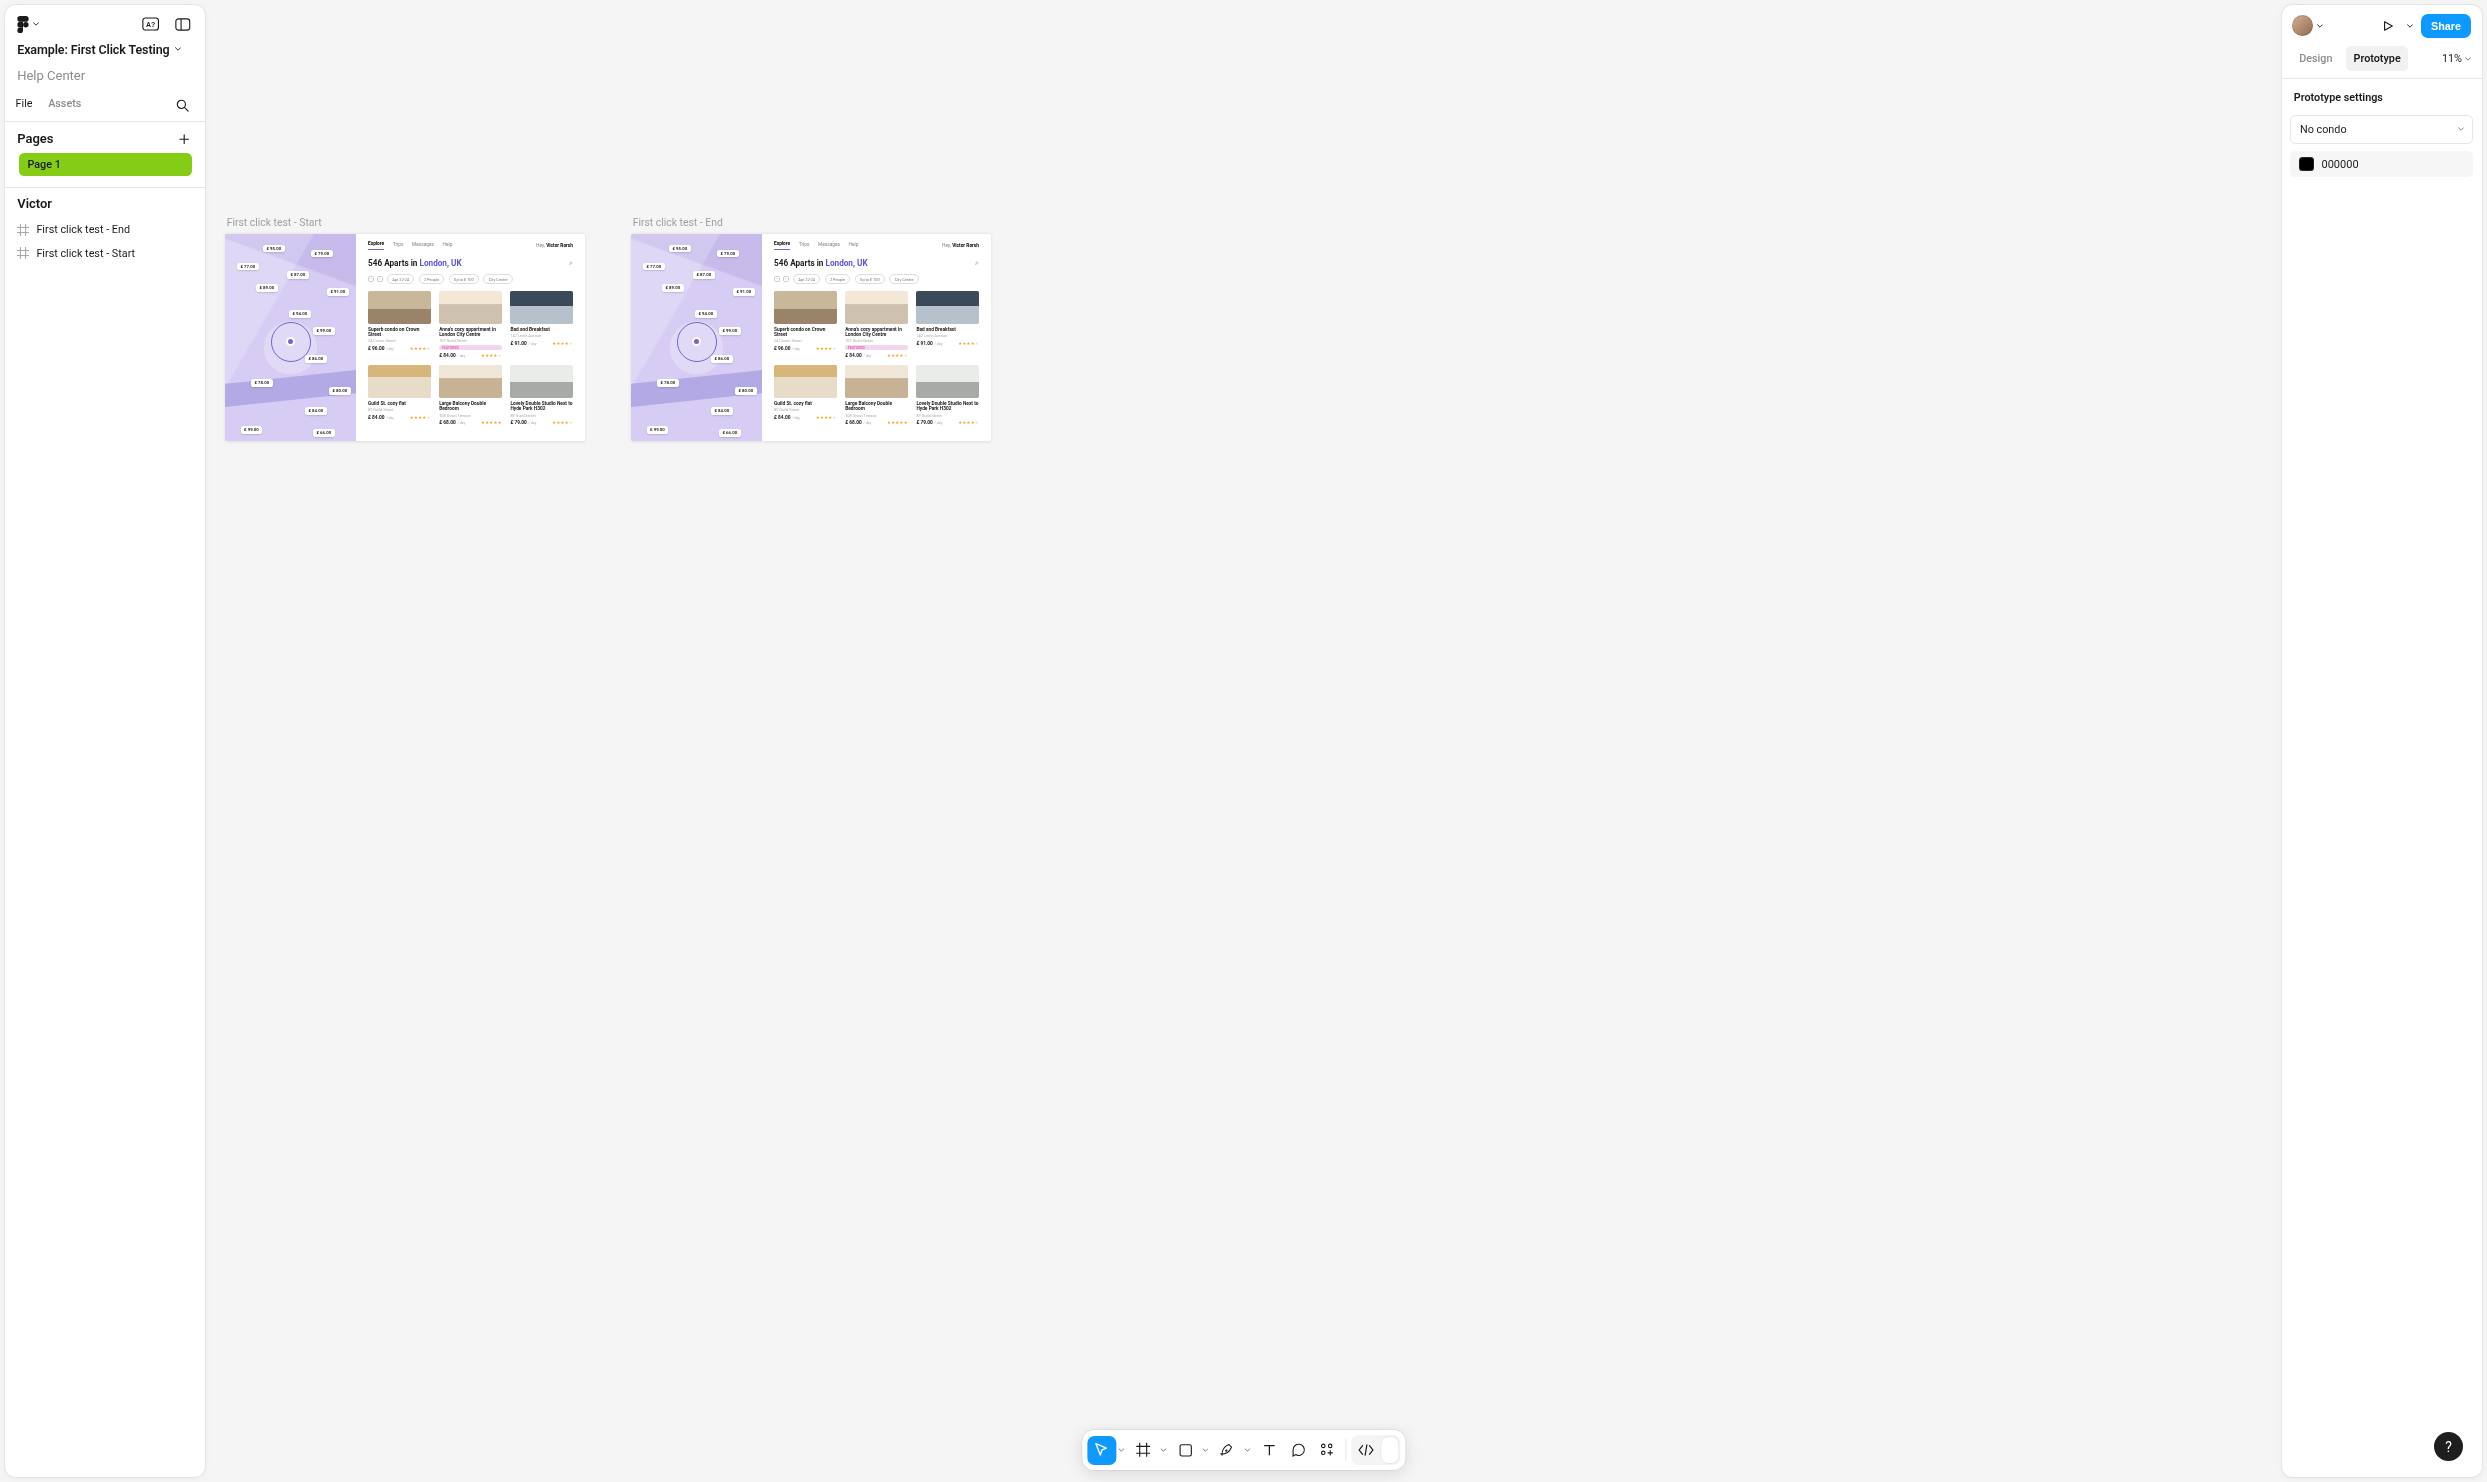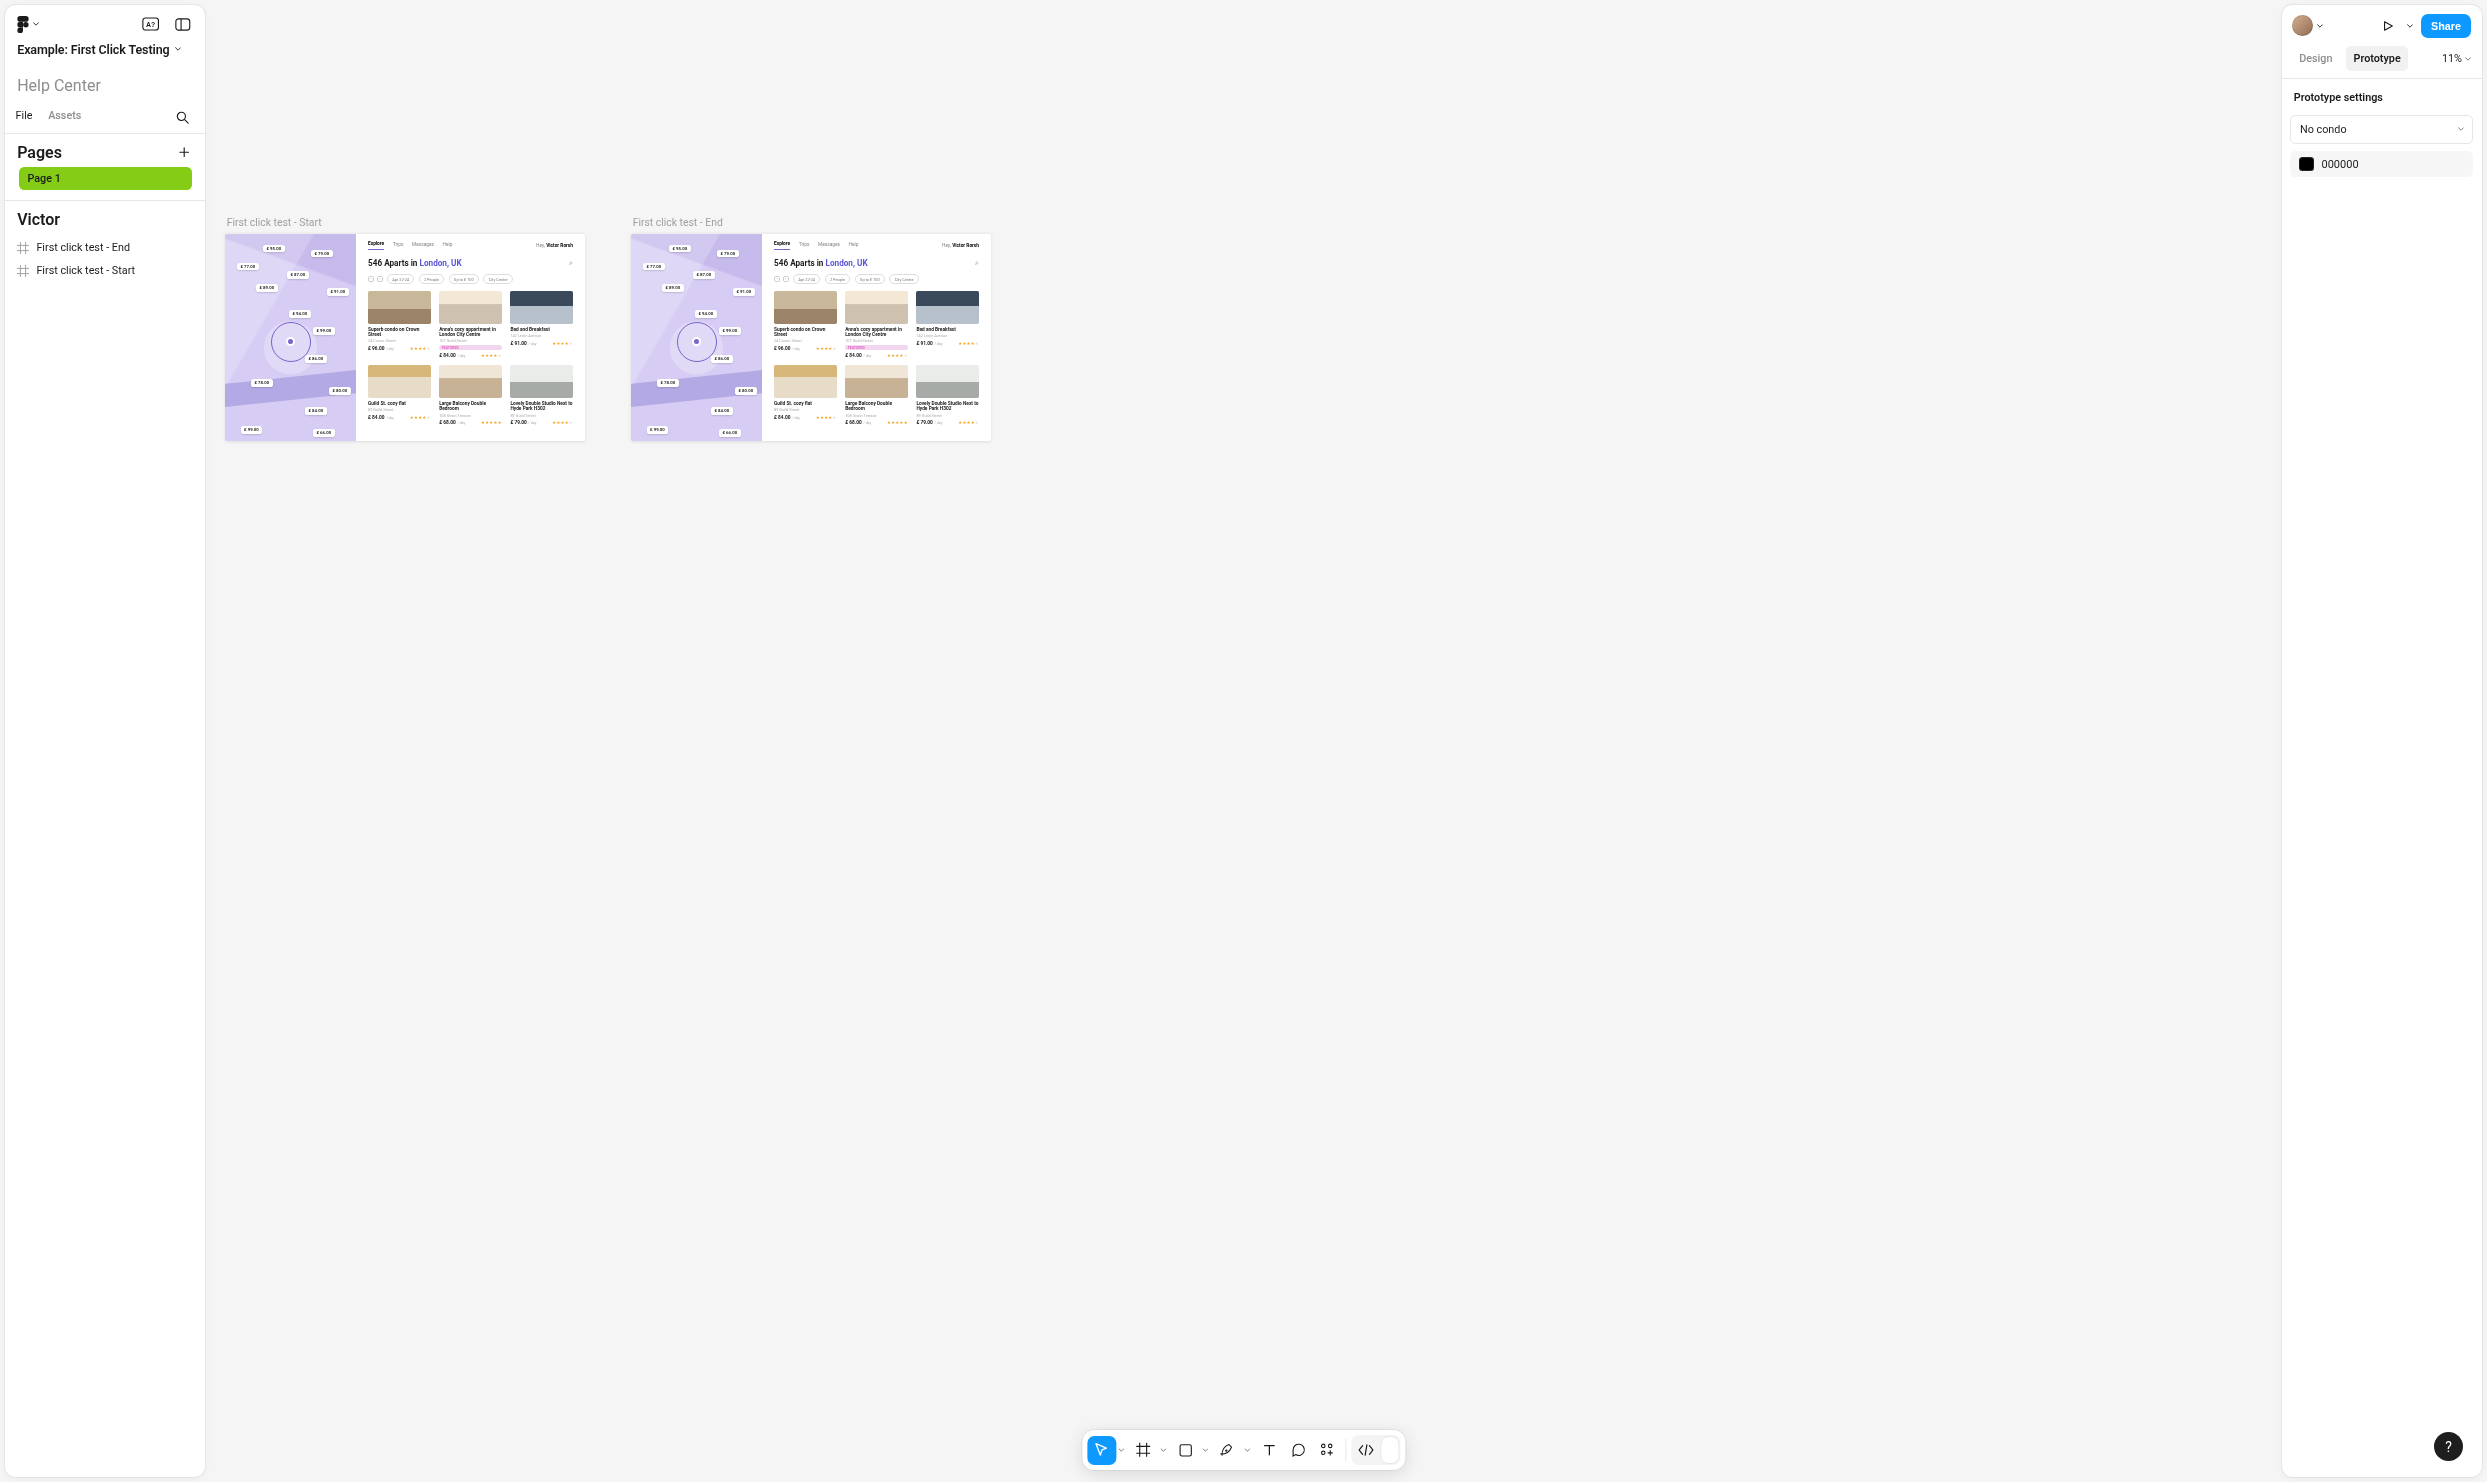--- a/index.html
+++ b/index.html
@@ -28,30 +28,30 @@
   .lp-top-left{display:flex;align-items:center;gap:5.2px}
   .figma-btn{display:flex;align-items:center;gap:3.5px;cursor:pointer;padding:1.7px;border-radius:5.2px}
   .figma-logo svg{display:block}
   .chev{width:6px;height:6px}
   .lp-top-right{display:flex;gap:8.6px}
   .square-icon-btn{width:24px;height:21px;display:flex;align-items:center;justify-content:center;border-radius:5.2px;cursor:pointer}
 
   .lp-title{padding:3.5px 12px 1.7px}
   .lp-title-row{display:flex;align-items:center;gap:5.2px}
   .lp-title-text{font-weight:600;font-size:12.5px;letter-spacing:-0.1px}
-  .lp-subtitle{font-size:16px;color:var(--muted);margin-top:19px}
+  .lp-subtitle{font-size:13px;color:var(--muted);margin-top:11px}
 
   .lp-tabs{display:flex;align-items:center;padding:10.4px 10.4px 0 10.4px;gap:15.6px;position:relative}
   .lp-tab{font-size:10.8px;color:var(--muted);font-weight:500;cursor:pointer;padding-bottom:8.6px}
   .lp-tab.active{color:var(--text);font-weight:400}
   .lp-search{margin-left:auto;margin-bottom:5.2px}
   .lp-divider{height:0.9px;background:var(--border);margin:0}
 
   .lp-section{padding:8.6px 12px}
-  .lp-section-head{display:flex;align-items:center;justify-content:space-between;font-weight:600;font-size:16px}
+  .lp-section-head{display:flex;justify-content:space-between;font-weight:600;font-size:13px}
   .lp-add{cursor:pointer;width:17.3px;height:17.3px;display:flex;align-items:center;justify-content:center;border-radius:3.5px}
 
   .page-item{margin:5.2px 1.7px 1.7px;padding:5.2px 8.6px;border-radius:5.2px;font-size:10.8px;cursor:pointer}
   .page-item.active{background:#84cc16;font-weight:500}
 
   .layer-list{padding:3.5px 5.2px}
   .layer-item{display:flex;align-items:center;gap:7px;padding:5.2px 7px;border-radius:5.2px;font-size:10.8px;cursor:pointer}
   .layer-icon{width:12px;height:12px;flex:none}
 
   

